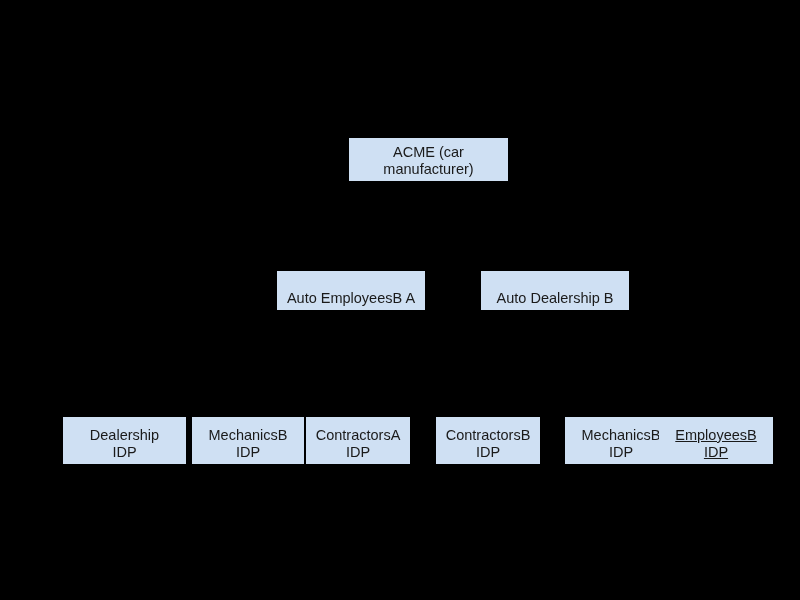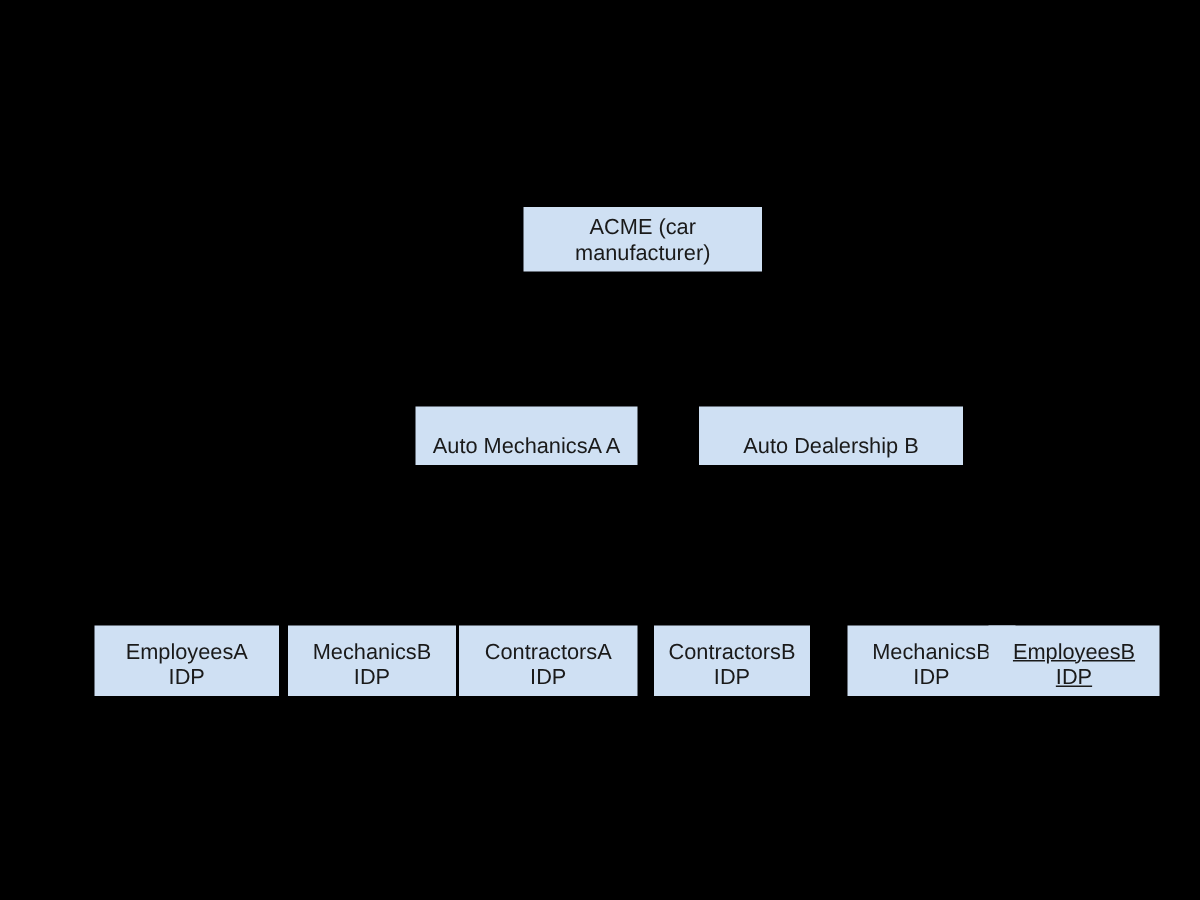--- a/index.html
+++ b/index.html
@@ -55,30 +55,30 @@
     height: 43px;
     font-size: 14.5px;
   }
   
   .tier-mid {
     top: 257px;
     height: 39px;
     font-size: 14.5px;
   }
   .mid-a { left: 277px; width: 148px; }
-  .mid-b { left: 466px; width: 176px; }
+  .mid-b { left: 481px; width: 148px; }
   
   .tier-leaf {
     top: 403px;
     height: 47px;
     font-size: 14.5px;
   }
   .leaf-0 { left: 63px;  width: 123px; }
   .leaf-1 { left: 192px; width: 112px; }
-  .leaf-2 { left: 306px; width: 119px; }
+  .leaf-2 { left: 306px; width: 104px; }
   .leaf-3 { left: 436px; width: 104px; }
   .leaf-4 { left: 565px; width: 112px; }
   .leaf-5 { left: 659px; width: 114px; text-decoration: underline; }
 </style>
 </head>
 <body>
 
 <div id="diagram-canvas">
 
   <svg id="connector-layer" viewBox="0 0 800 600" width="800" height="600" aria-hidden="true">
@@ -102,28 +102,28 @@
       <path d="M740 360 L740 403"></path>
     </g>
   </svg>
 
   <div class="node-box tier-root">
     <span class="node-label">ACME (car
 manufacturer)</span>
   </div>
 
   <div class="node-box tier-mid mid-a">
-    <span class="node-label">Auto MechanicsA A</span>
+    <span class="node-label">Auto EmployeesB A</span>
   </div>
   <div class="node-box tier-mid mid-b">
     <span class="node-label">Auto Dealership B</span>
   </div>
 
   <div class="node-box tier-leaf leaf-0">
-    <span class="node-label">EmployeesA
+    <span class="node-label">Dealership
 IDP</span>
   </div>
   <div class="node-box tier-leaf leaf-1">
     <span class="node-label">MechanicsB
 IDP</span>
   </div>
   <div class="node-box tier-leaf leaf-2">
     <span class="node-label">ContractorsA
 IDP</span>
   </div>

